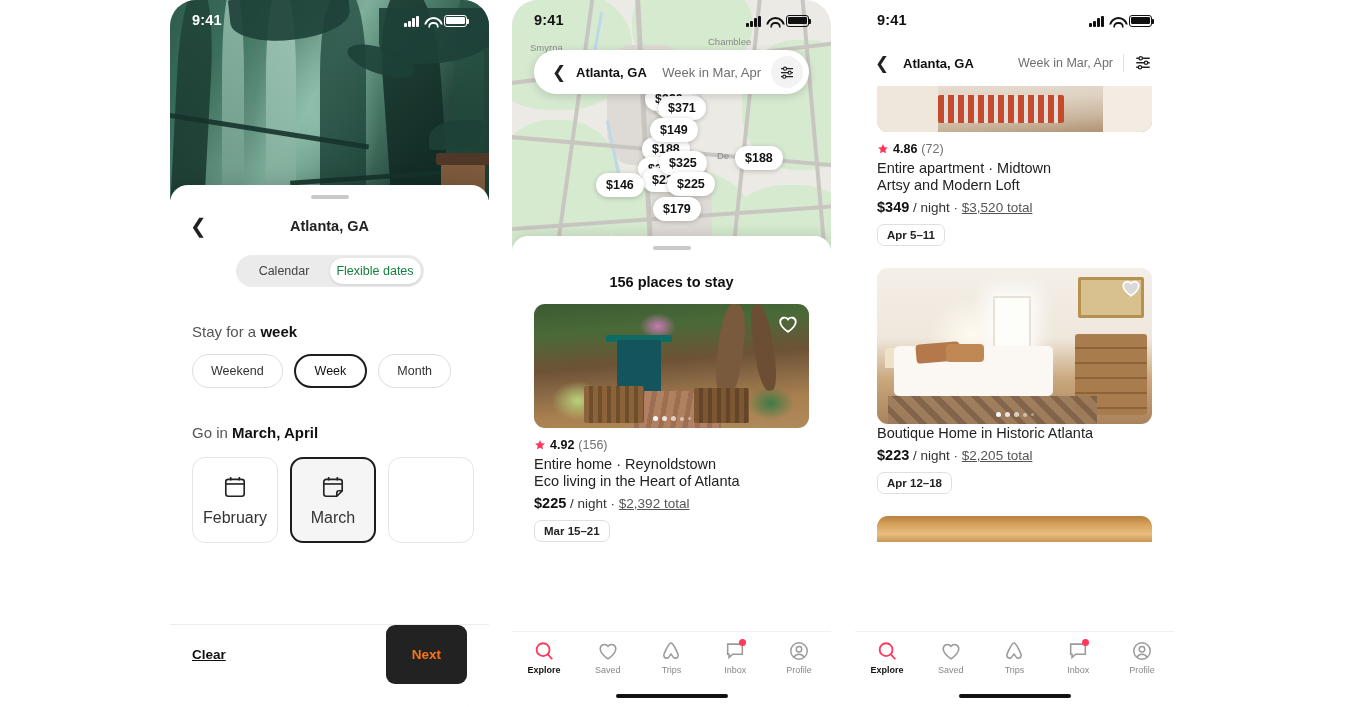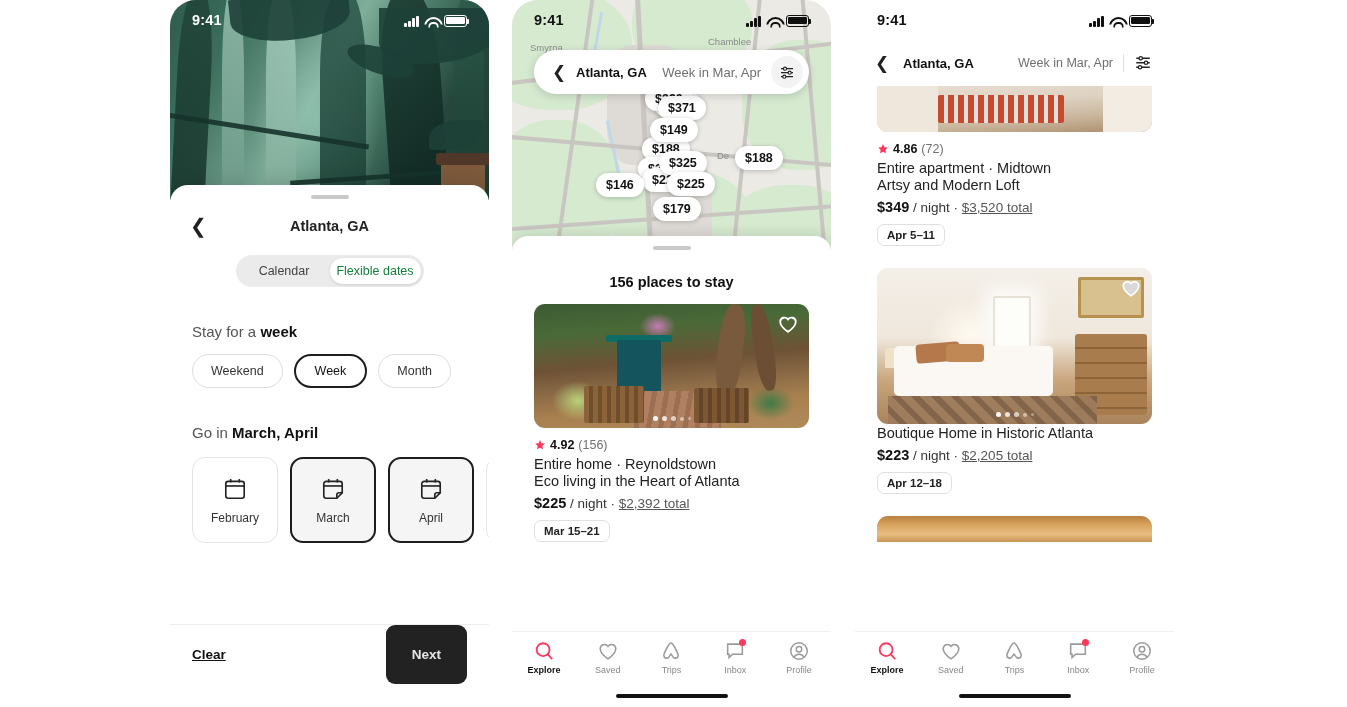--- a/index.html
+++ b/index.html
@@ -112,30 +112,30 @@
           display: flex; align-items: center; font-size: 12.5px; color: #333; background: #fff; }
   .chip.sel { border: 2px solid #1d1d1d; font-weight: 500; color: #111; padding: 0 19px; }
 
   .months { display: flex; gap: 12px; margin: 16px 0 0 22px; }
   .mcard {
     width: 86px; height: 86px; border-radius: 13px; border: 1px solid #e4e4e4; background: #fff;
     display: flex; flex-direction: column; align-items: center; justify-content: center; gap: 9px;
     flex: none;
   }
   .mcard.sel { border: 2px solid #1d1d1d; background: #f5f5f5; }
-  .mcard span { font-size: 12px; color: #333; }
+  .mcard span { font-size: 16px; color: #333; }
   .cal-ico { width: 26px; height: 26px; }
 
   .footer-bar {
     position: absolute; left: 0; right: 0; bottom: 0; height: 83px;
     border-top: 1px solid #ededed; background: #fff;
     display: flex; align-items: center; justify-content: space-between; padding: 0 22px 24px;
   }
   .clear-link { font-size: 13.5px; font-weight: 600; color: #111; text-decoration: underline; }
-  .next-btn { background: #222222; color: #e5e5e5; font-size: 13.5px; font-weight: 600;
+  .next-btn { background: #222222; color: #f97316; font-size: 13.5px; font-weight: 600;
               border: none; border-radius: 9px; padding: 22px 26px; }
 
   
   .map {
     position: absolute; top: 0; left: 0; right: 0; height: 253px; overflow: hidden;
     background: #eceae5;
   }
   .map .green { position: absolute; background: #d6ead0; border-radius: 45%; }
   .map .grey { position: absolute; background: #dedbd6; border-radius: 30%; }
   .map .road { position: absolute; background: #c9c6c1; }
@@ -342,30 +342,20 @@
         </div>
         <div class="mcard sel">
           <svg class="cal-ico" viewBox="0 0 24 24" fill="none" stroke="#222" stroke-width="1.5">
             <path d="M3.5 7.2a2.2 2.2 0 012.2-2.2h12.6a2.2 2.2 0 012.2 2.2v8.3l-5 5H5.7a2.2 2.2 0 01-2.2-2.2z"></path>
             <path d="M20.5 15.5h-3a2 2 0 00-2 2v3"></path>
             <line x1="3.5" y1="9.2" x2="20.5" y2="9.2"></line>
             <line x1="8" y1="2.8" x2="8" y2="6"></line>
               <line x1="16" y1="2.8" x2="16" y2="6"></line>
           </svg>
           <span>March</span>
-        </div>
-        <div class="mcard sel">
-          <svg class="cal-ico" viewBox="0 0 24 24" fill="none" stroke="#222" stroke-width="1.5">
-            <path d="M3.5 7.2a2.2 2.2 0 012.2-2.2h12.6a2.2 2.2 0 012.2 2.2v8.3l-5 5H5.7a2.2 2.2 0 01-2.2-2.2z"></path>
-            <path d="M20.5 15.5h-3a2 2 0 00-2 2v3"></path>
-            <line x1="3.5" y1="9.2" x2="20.5" y2="9.2"></line>
-            <line x1="8" y1="2.8" x2="8" y2="6"></line>
-              <line x1="16" y1="2.8" x2="16" y2="6"></line>
-          </svg>
-          <span>April</span>
         </div>
         <div class="mcard"></div>
       </div>
 
       <div class="footer-bar">
         <div class="clear-link">Clear</div>
         <button class="next-btn">Next</button>
       </div>
     </div>
   </div>

